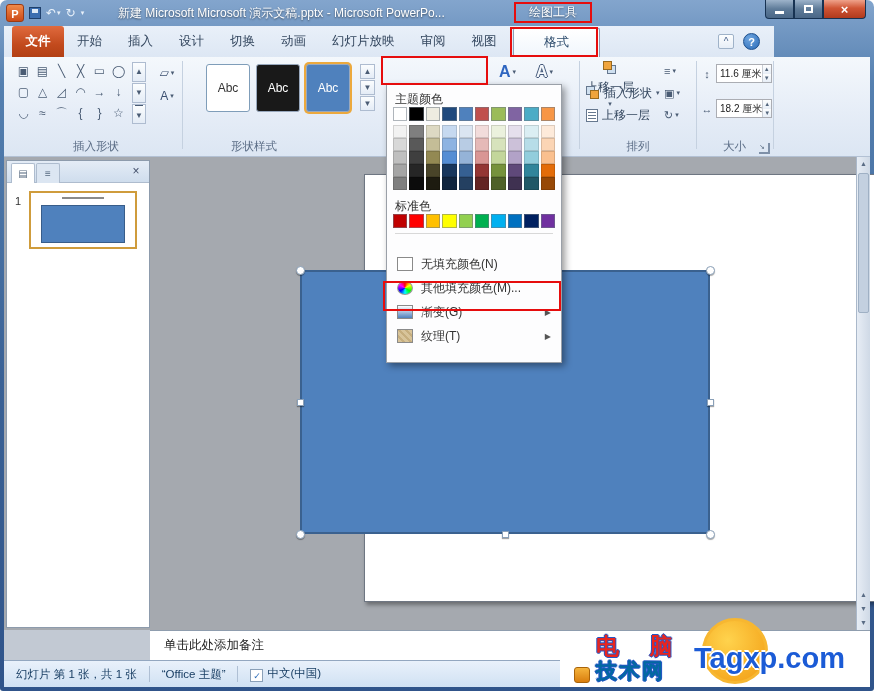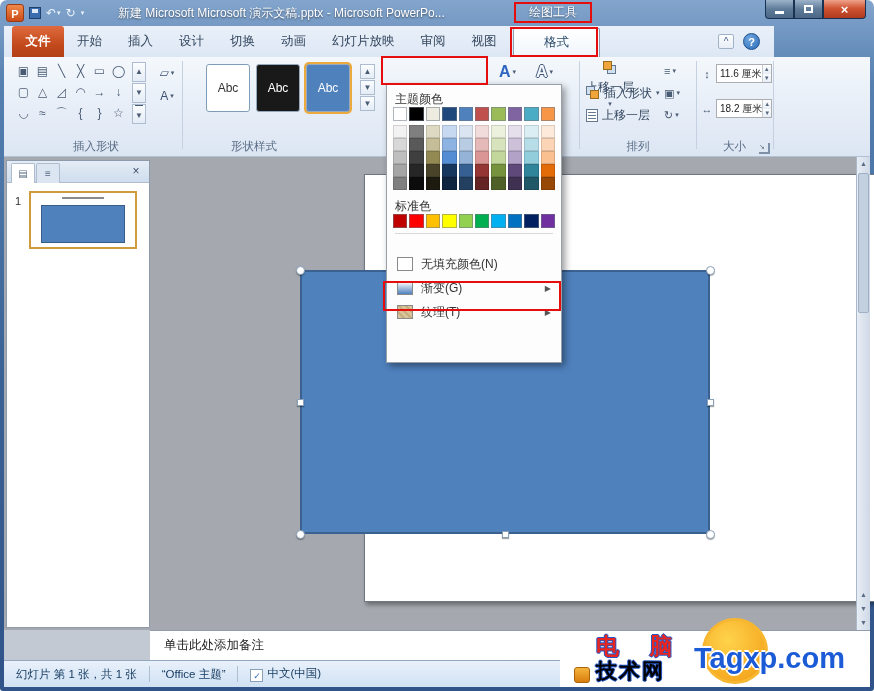--- a/index.html
+++ b/index.html
@@ -128,21 +128,21 @@
   .mi-icon.gradient{width:14px;height:14px;border:1px solid #8a8a8a;background:linear-gradient(180deg,#ffffff,#4f81bd);}
   .mi-icon.texture{width:14px;height:14px;border:1px solid #8a8a8a;background:repeating-linear-gradient(45deg,#d8c49a 0 3px,#c6ae7e 3px 5px);}
   .mi-label{font-size:12px;color:#333;flex:1;white-space:nowrap;}
   .mi-arrow{font-size:8px;color:#555;}
   
   .red-box{position:absolute;border:2px solid #e60d0d;z-index:60;pointer-events:none;}
   
   .watermark{position:absolute;left:560px;top:631px;width:310px;height:56px;background:#fff;z-index:70;}
   .wm-circle{position:absolute;left:142px;top:-13px;width:66px;height:66px;border-radius:50%;background:radial-gradient(circle at 38% 32%,#ffd34d,#f29b11);border:3px solid #f7b731;}
   .wm-line1{position:absolute;left:36px;top:0px;font-size:23px;font-weight:bold;color:#e8251f;letter-spacing:12px;text-shadow:-1px 0 #2457c5,1px 0 #2457c5,0 -1px #2457c5,0 1px #2457c5;}
-  .wm-line2{position:absolute;left:36px;top:26px;font-size:21px;font-weight:bold;color:#000000;letter-spacing:2px;text-shadow:-1px 0 #2457c5,1px 0 #2457c5,0 -1px #2457c5,0 1px #2457c5;}
+  .wm-line2{position:absolute;left:36px;top:26px;font-size:21px;font-weight:bold;color:#0369a1;letter-spacing:2px;text-shadow:-1px 0 #2457c5,1px 0 #2457c5,0 -1px #2457c5,0 1px #2457c5;}
   .wm-site{position:absolute;left:134px;top:11px;font-size:29px;font-weight:bold;color:#1b5bd6;text-shadow:-2px 0 #fff,2px 0 #fff,0 -2px #fff,0 2px #fff;}
   .wm-mini{position:absolute;left:14px;top:36px;width:16px;height:16px;border-radius:3px;background:linear-gradient(#f5b43c,#d97e0e);border:1px solid #a86309;}
 </style>
 </head>
 <body>
 
 <div class="window">
 
   <div class="titlebar">
     <div class="qat">
@@ -445,20 +445,24 @@
         <span class="swatch" style="background: rgb(0, 32, 96);"></span>
         <span class="swatch" style="background: rgb(112, 48, 160);"></span>
       </div>
     <div class="menu-sep"></div>
     <div class="menu-items">
         <div class="menu-item">
           <span class="mi-icon no-fill"></span>
           <span class="mi-label">无填充颜色(N)</span>
         </div>
         <div class="menu-item">
+          <span class="mi-icon more-colors"></span>
+          <span class="mi-label">其他填充颜色(M)...</span>
+        </div>
+        <div class="menu-item">
           <span class="mi-icon gradient"></span>
           <span class="mi-label">渐变(G)</span>
           <span class="mi-arrow">▶</span>
         </div>
         <div class="menu-item">
           <span class="mi-icon texture"></span>
           <span class="mi-label">纹理(T)</span>
           <span class="mi-arrow">▶</span>
         </div>
       </div>

